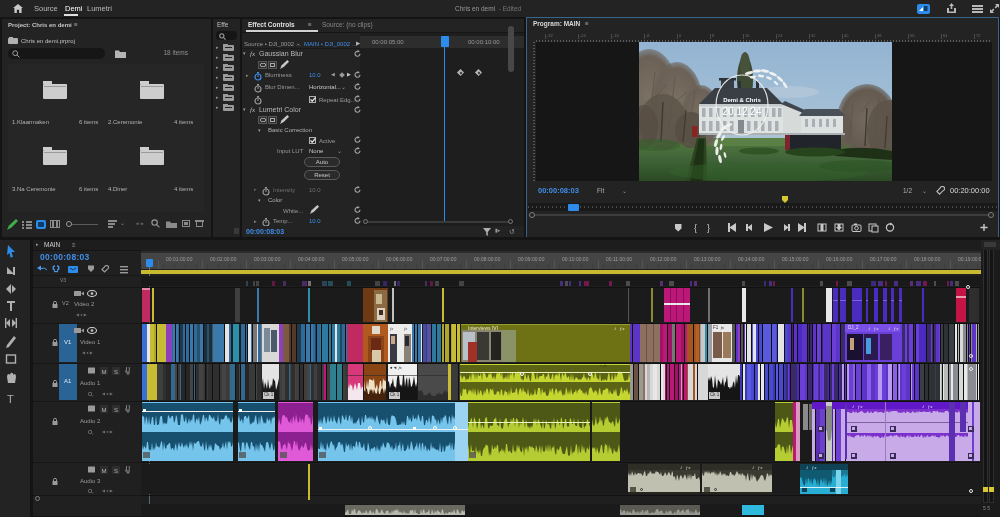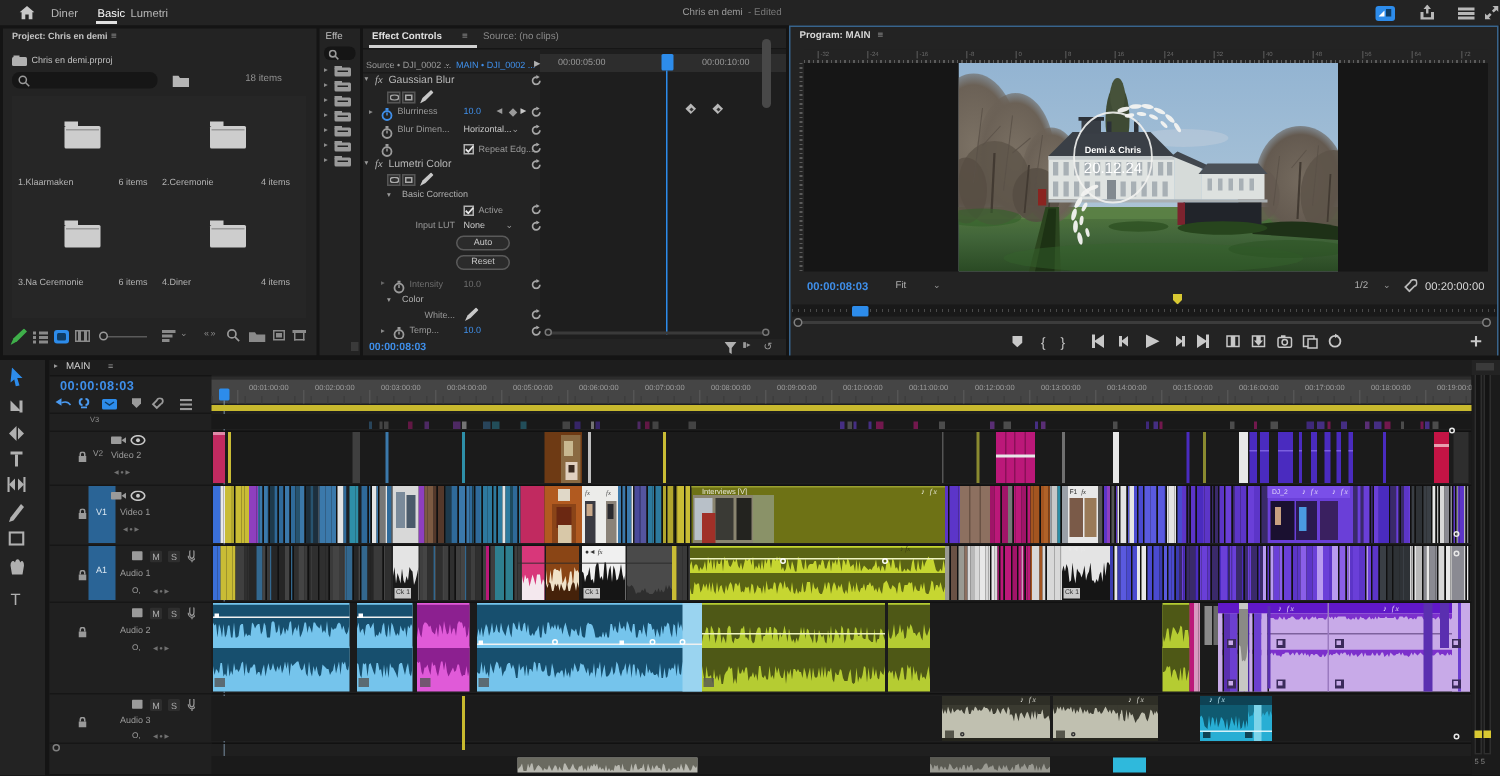--- a/index.html
+++ b/index.html
@@ -1,20 +1,20 @@
 <!DOCTYPE html>
 <html><head><meta charset="utf-8"><style>*{margin:0;padding:0;box-sizing:border-box;font-family:"Liberation Sans",sans-serif;}html,body{width:1000px;height:517px;overflow:hidden;background:#141414;}#app{position:absolute;width:1000px;height:517px;overflow:hidden;}i{font-family:"Liberation Serif",serif;font-style:italic;}</style></head><body>
 <div id="app">
     <div style="position:absolute;left:0px;top:0px;width:1000px;height:17px;background:#232323;"></div>
     <div style="position:absolute;left:0px;top:17px;width:1000px;height:2px;background:#141414;"></div>
     <svg style="position:absolute;left:13px;top:4px" width="10" height="9" viewBox="0 0 12 11">
       <path d="M6 0 L12 5 L10.4 5 L10.4 11 L7.4 11 L7.4 7 L4.6 7 L4.6 11 L1.6 11 L1.6 5 L0 5 Z" fill="#c8c8c8"></path>
     </svg>
-    <div style="position:absolute;left:34px;top:4px;font-size:7.5px;line-height:9.5px;color:#b8b8b8;white-space:nowrap;">Diner</div>
-    <div style="position:absolute;left:65px;top:4px;font-size:7.5px;line-height:9.5px;color:#ffffff;white-space:nowrap;">Basic</div>
+    <div style="position:absolute;left:34px;top:4px;font-size:7.5px;line-height:9.5px;color:#b8b8b8;white-space:nowrap;">Source</div>
+    <div style="position:absolute;left:65px;top:4px;font-size:7.5px;line-height:9.5px;color:#ffffff;white-space:nowrap;">Demi</div>
     <div style="position:absolute;left:64px;top:14px;width:14px;height:1.5px;background:#e0e0e0;"></div>
     <div style="position:absolute;left:87px;top:4px;font-size:7.5px;line-height:9.5px;color:#b8b8b8;white-space:nowrap;">Lumetri</div>
     <div style="position:absolute;left:455px;top:5px;font-size:6.5px;line-height:8.5px;color:#9a9a9a;white-space:nowrap;">Chris en demi&nbsp;&nbsp;<span style="color:#777">- Edited</span></div>
     <div style="position:absolute;left:917px;top:4px;width:13px;height:10px;background:#2d8ceb;border-radius:2px;"></div>
     <svg style="position:absolute;left:919px;top:6px" width="9" height="6">
       <path d="M0 5 L4 1 L4 5 Z" fill="#fff"></path>
       <rect x="5" y="0" width="3.5" height="5" fill="#0f3c64"></rect>
     </svg>
     <svg style="position:absolute;left:946px;top:3px" width="11" height="11" viewBox="0 0 11 11">
       <path d="M5.5 0 L8 3 L6.3 3 L6.3 6 L4.7 6 L4.7 3 L3 3 Z" fill="#b8b8b8"></path>

